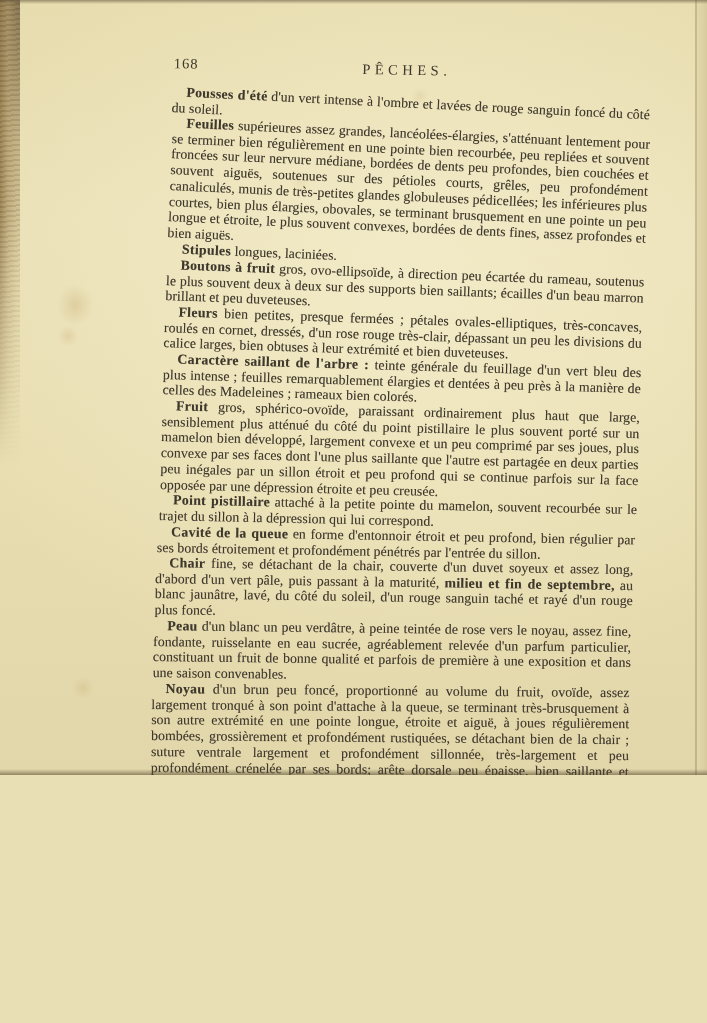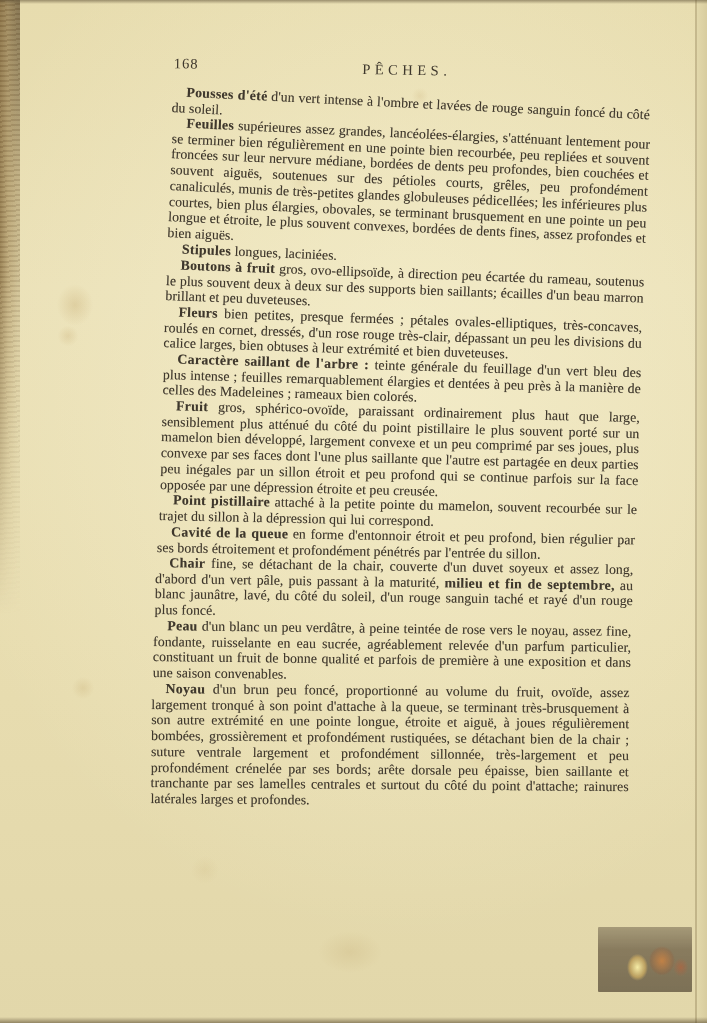--- a/index.html
+++ b/index.html
@@ -8,21 +8,21 @@
     --binding:#9c8659;
   }
   html,body{margin:0;padding:0;}
   body{
     width:707px;height:1023px;overflow:hidden;
     background:var(--paper);
     font-family:"Liberation Serif","DejaVu Serif",serif;
     color:var(--ink);
   }
   .photo{
-    position:relative;width:707px;height:1023px;overflow:hidden;
+    position:relative;width:707px;height:775px;overflow:hidden;
     background:
       
       radial-gradient(26px 30px at 75px 305px, rgba(168,128,58,0.20), rgba(168,128,58,0) 70%),
       radial-gradient(15px 15px at 68px 336px, rgba(168,128,58,0.16), rgba(168,128,58,0) 70%),
       radial-gradient(16px 16px at 83px 688px, rgba(168,128,58,0.15), rgba(168,128,58,0) 70%),
       radial-gradient(12px 12px at 420px 96px, rgba(168,128,58,0.12), rgba(168,128,58,0) 70%),
       radial-gradient(46px 30px at 350px 952px, rgba(160,122,55,0.12), rgba(160,122,55,0) 70%),
       radial-gradient(20px 20px at 555px 640px, rgba(168,128,58,0.09), rgba(168,128,58,0) 70%),
       radial-gradient(22px 22px at 480px 760px, rgba(168,128,58,0.08), rgba(168,128,58,0) 70%),
       radial-gradient(16px 16px at 300px 182px, rgba(168,128,58,0.08), rgba(168,128,58,0) 70%),

